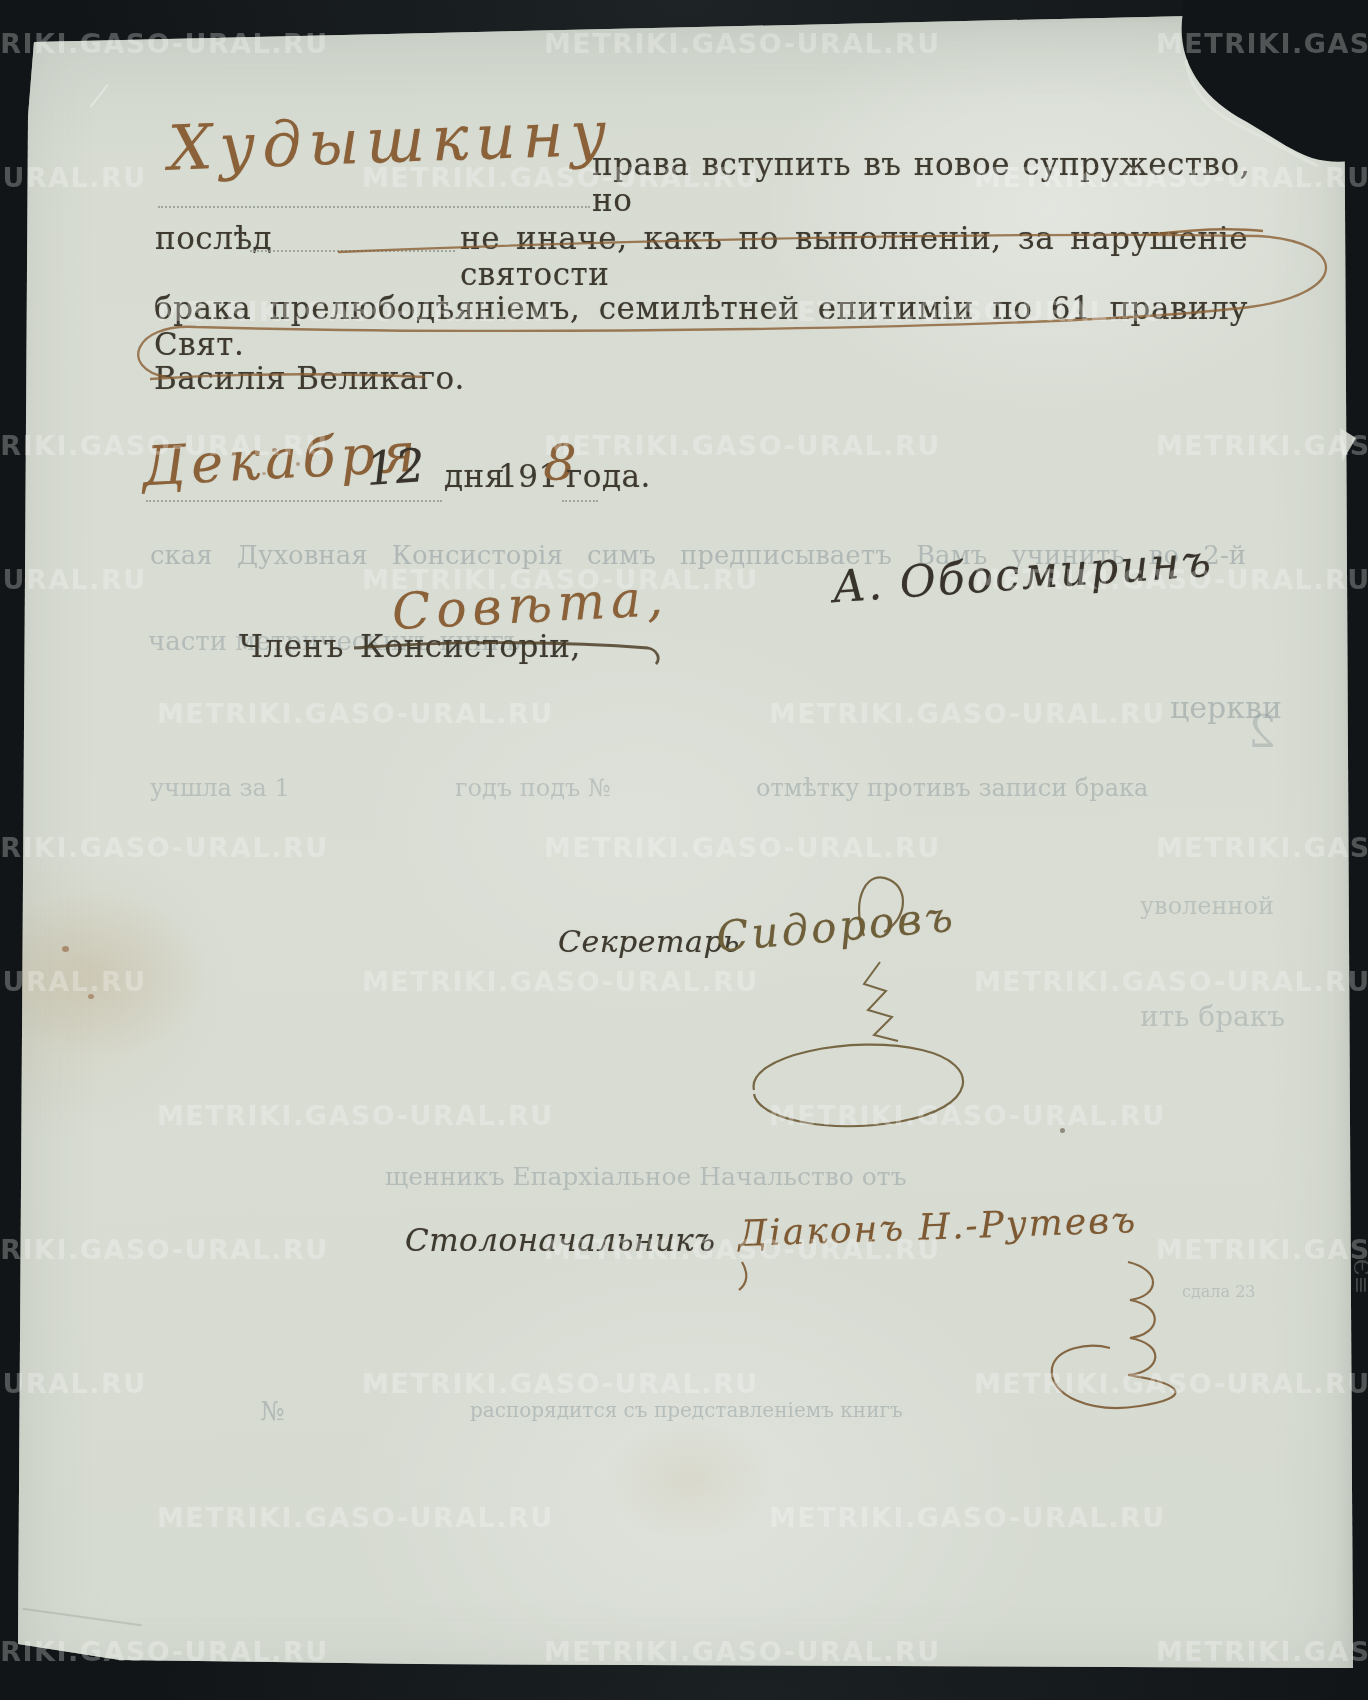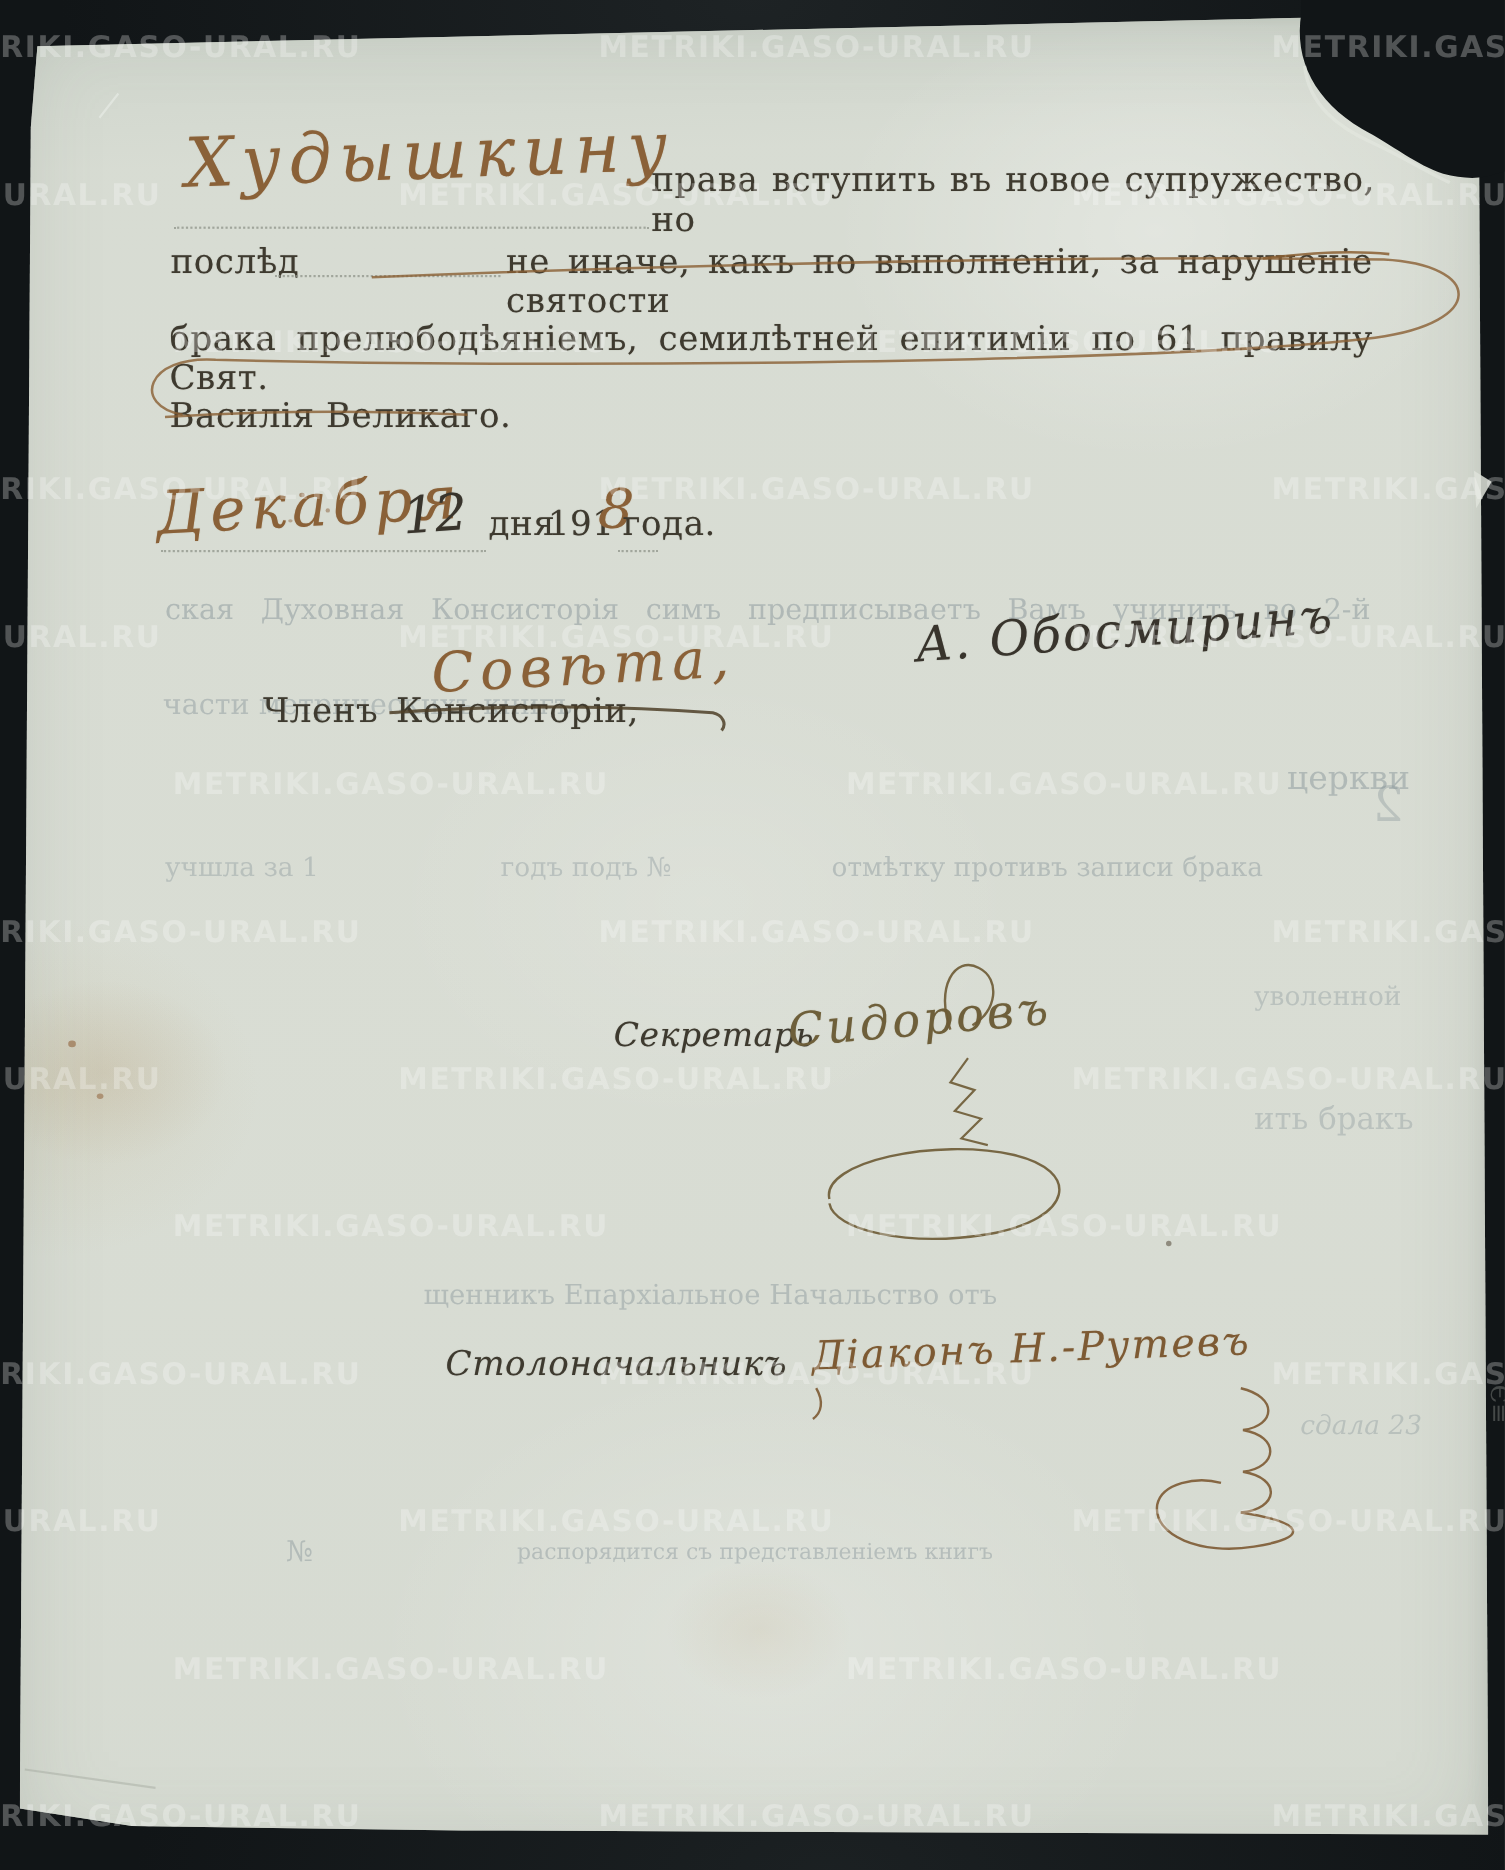--- a/index.html
+++ b/index.html
@@ -67,21 +67,21 @@
         <div class="ghost" style="left: 150px; top: 540px; font-size: 26px; opacity: 0.4; width: 1096px; white-space: normal; text-align: justify; text-align-last: justify;">ская Духовная Консисторія симъ предписываетъ Вамъ учинить во 2-й</div>
         <div class="ghost" style="left: 148px; top: 626px; font-size: 26px; opacity: 0.36;">части метрическихъ книгъ</div>
         <div class="ghost" style="left: 1170px; top: 690px; font-size: 30px; opacity: 0.4;">церкви</div>
         <div class="ghost mir" style="left: 1248px; top: 706px; font-size: 44px; opacity: 0.3;">2</div>
         <div class="ghost" style="left: 150px; top: 774px; font-size: 24px; opacity: 0.32;">учшла за 1</div>
         <div class="ghost" style="left: 455px; top: 774px; font-size: 24px; opacity: 0.32;">годъ подъ №</div>
         <div class="ghost" style="left: 756px; top: 774px; font-size: 24px; opacity: 0.36;">отмѣтку противъ записи брака</div>
         <div class="ghost" style="left: 1140px; top: 892px; font-size: 24px; opacity: 0.3;">уволенной</div>
         <div class="ghost" style="left: 1140px; top: 1000px; font-size: 28px; opacity: 0.3;">ить бракъ</div>
         <div class="ghost" style="left: 385px; top: 1162px; font-size: 25px; opacity: 0.36;">щенникъ Епархіальное Начальство отъ</div>
-        <div class="ghost" style="left: 1182px; top: 1282px; font-size: 24px; opacity: 0.3; font-style: italic;">сдала 23</div>
+        <div class="ghost" style="left: 1182px; top: 1282px; font-size: 16px; opacity: 0.3;">сдала 23</div>
         <div class="ghost" style="left: 260px; top: 1396px; font-size: 26px; opacity: 0.36;">№</div>
         <div class="ghost" style="left: 470px; top: 1398px; font-size: 20px; opacity: 0.36;">распорядится съ представленіемъ книгъ</div>
       </div>
 
     <div class="hw" style="left:168px;top:104px;font-size:62px;letter-spacing:7px;transform:rotate(-2deg);">Худышкину</div>
     <div class="dotted" style="left:158px;top:206px;width:432px;"></div>
 
     <div class="print just" style="left:592px;top:146px;width:658px;">права вступить въ новое супружество, но</div>
     <div class="print" style="left:155px;top:220px;">послѣд</div>
     <div class="dotted" style="left:250px;top:250px;width:205px;"></div>

